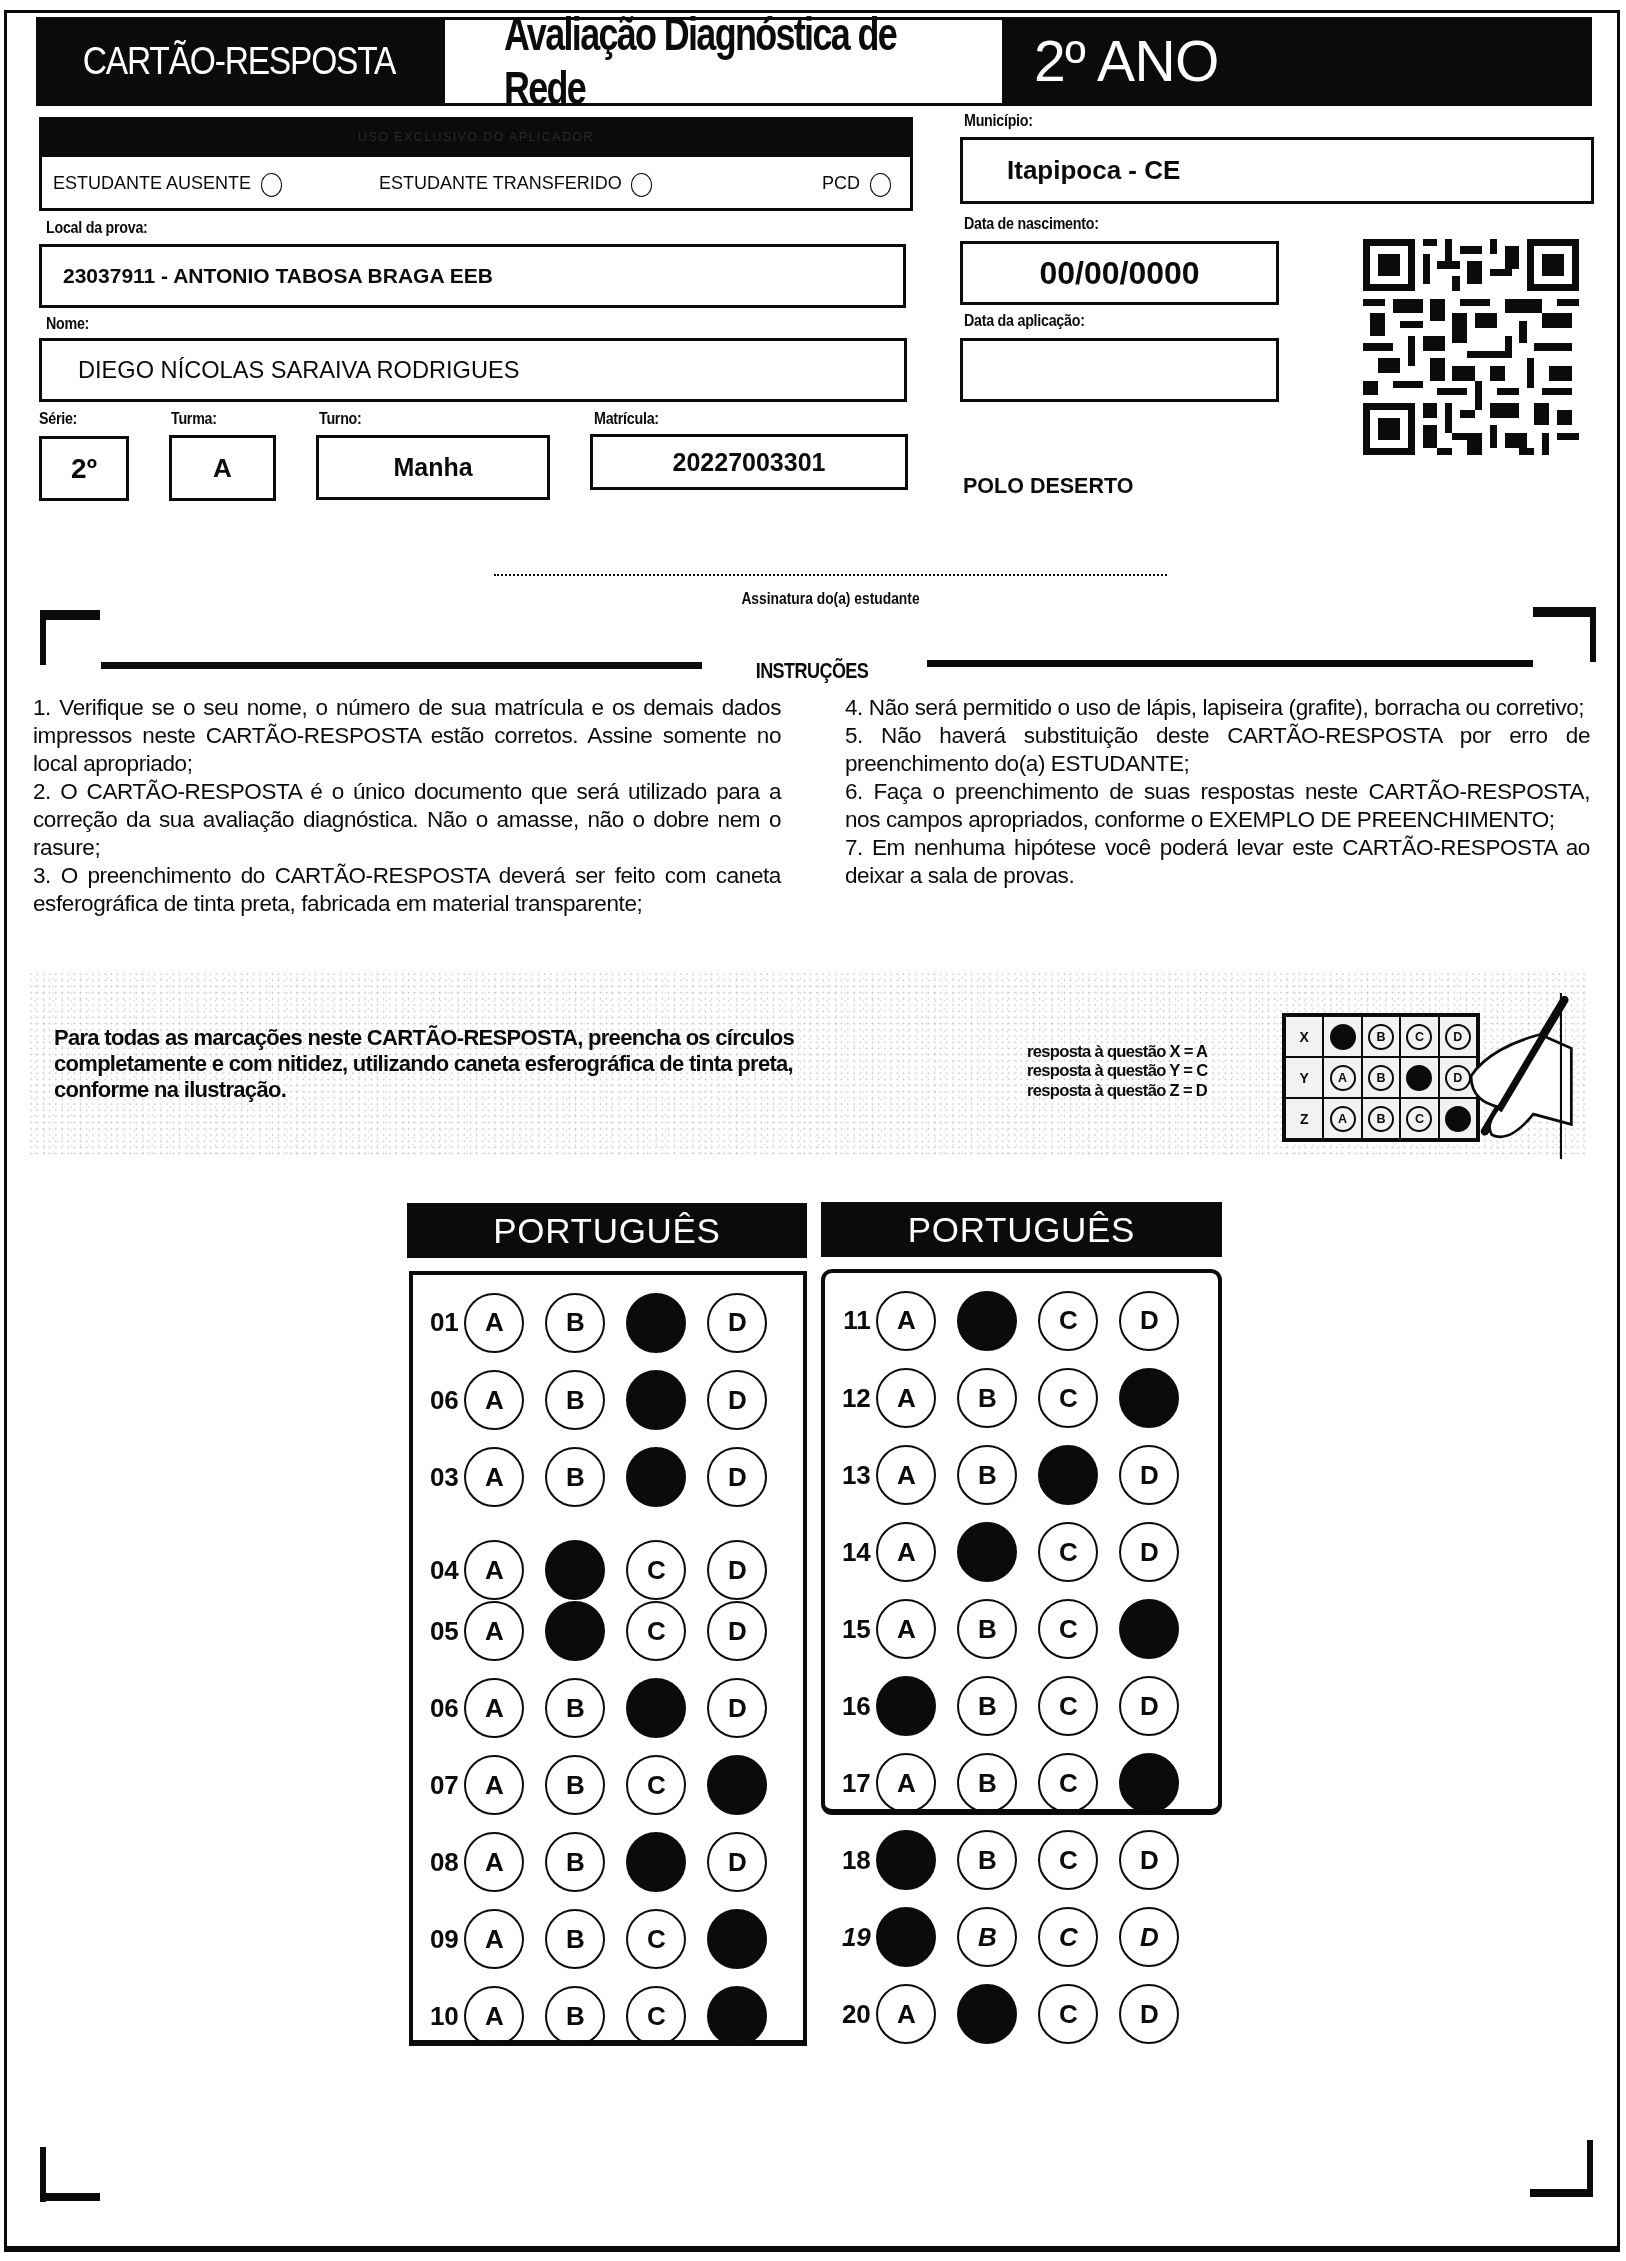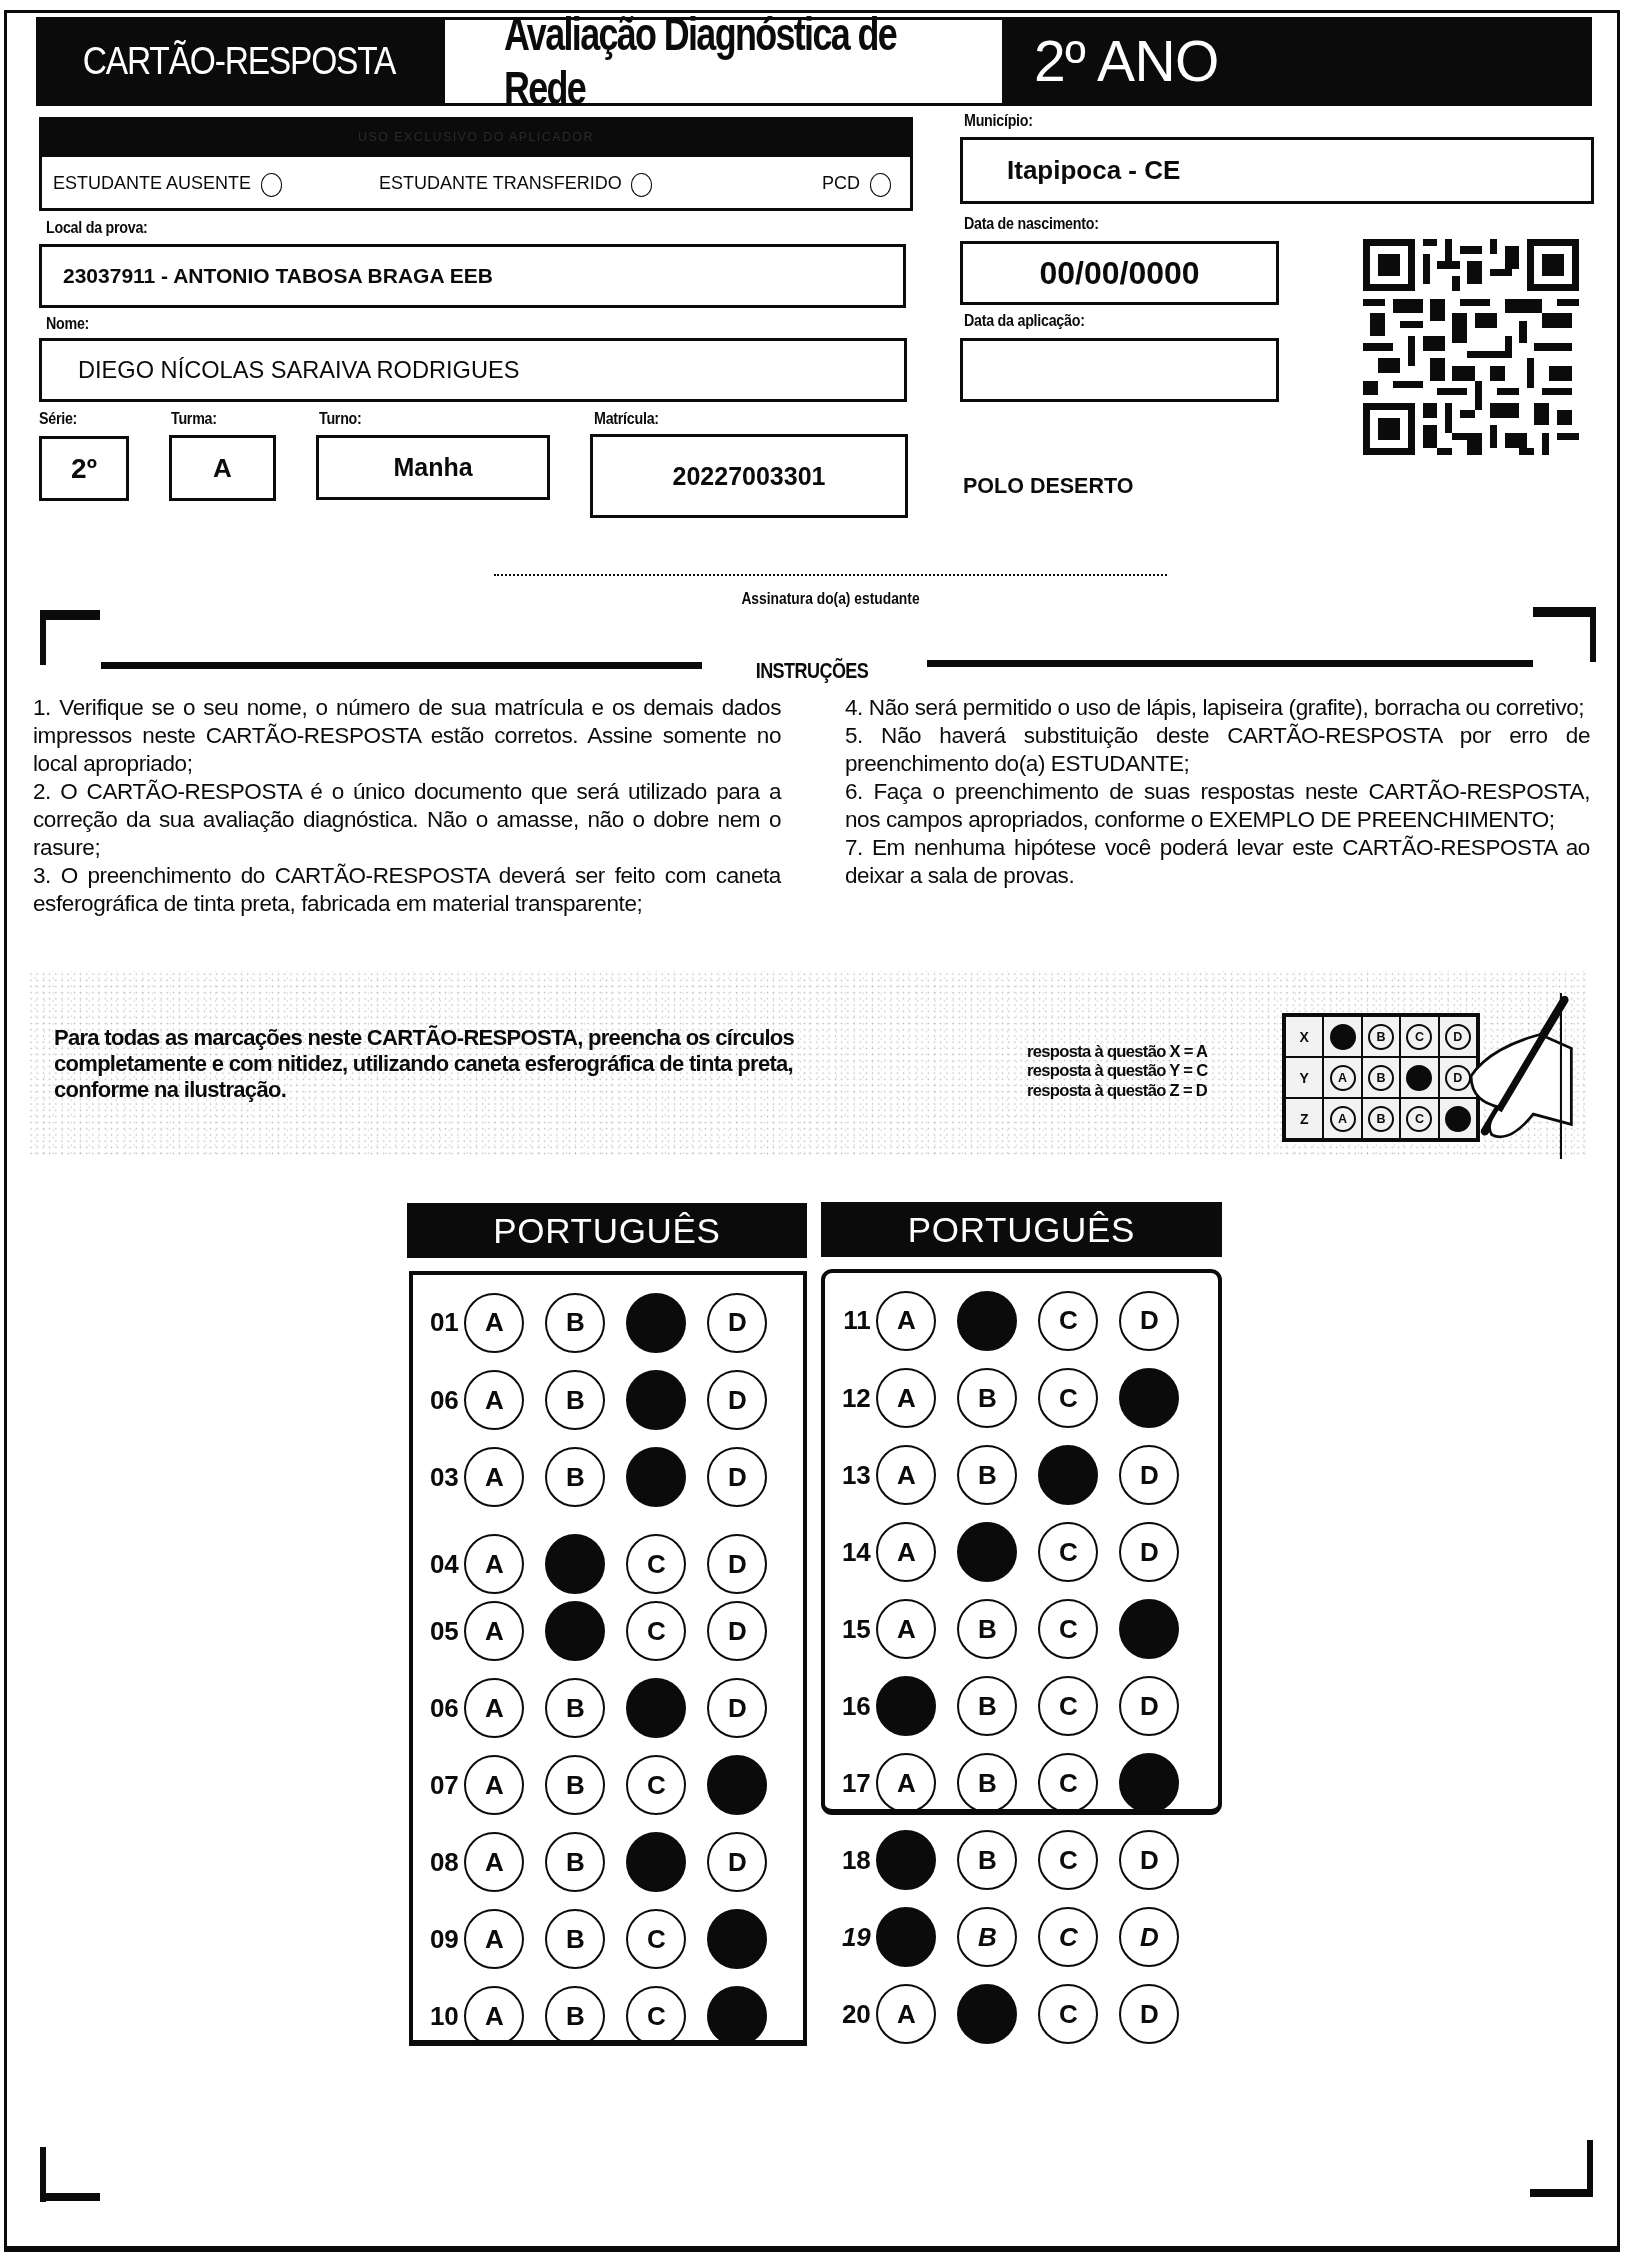--- a/index.html
+++ b/index.html
@@ -186,21 +186,21 @@
 </div>
 <div class="abs lbl" style="left:171px;top:409px;">Turma:</div>
 <div class="abs box" style="left:169px;top:435px;width:107px;height:66px;justify-content:center;font-size:26px;">
   <span>A</span>
 </div>
 <div class="abs lbl" style="left:319px;top:409px;">Turno:</div>
 <div class="abs box" style="left:316px;top:435px;width:234px;height:65px;justify-content:center;font-size:25px;">
   <span>Manha</span>
 </div>
 <div class="abs lbl" style="left:594px;top:409px;">Matrícula:</div>
-<div class="abs box" style="left:590px;top:434px;width:318px;height:84px;justify-content:center;font-size:25px;">
+<div class="abs box" style="left:590px;top:434px;width:318px;height:56px;justify-content:center;font-size:25px;">
   <span>20227003301</span>
 </div>
 
 <div class="abs" style="left:963px;top:474px;font-weight:bold;font-size:21.5px;">POLO DESERTO</div>
 
 <div class="abs sig-line"></div>
 <div class="abs sig-lbl">Assinatura do(a) estudante</div>
 
 <div class="corner" style="left:40px;top:610px;width:60px;height:9.7px;"></div>
 <div class="corner" style="left:40px;top:610px;width:5.5px;height:55px;"></div>
@@ -300,21 +300,21 @@
       <span class="bub filled"></span>
       <span class="bub">D</span>
     </div>
     <div class="ans-row" style="top: 171px; left: 2.8px;">
       <span class="qnum">03</span>
       <span class="bub">A</span>
       <span class="bub">B</span>
       <span class="bub filled"></span>
       <span class="bub">D</span>
     </div>
-    <div class="ans-row" style="top: 258px; left: 2.8px;">
+    <div class="ans-row" style="top: 264px; left: 2.8px;">
       <span class="qnum">04</span>
       <span class="bub">A</span>
       <span class="bub filled"></span>
       <span class="bub">C</span>
       <span class="bub">D</span>
     </div>
     <div class="ans-row" style="top: 325px; left: 2.8px;">
       <span class="qnum">05</span>
       <span class="bub">A</span>
       <span class="bub filled"></span>

